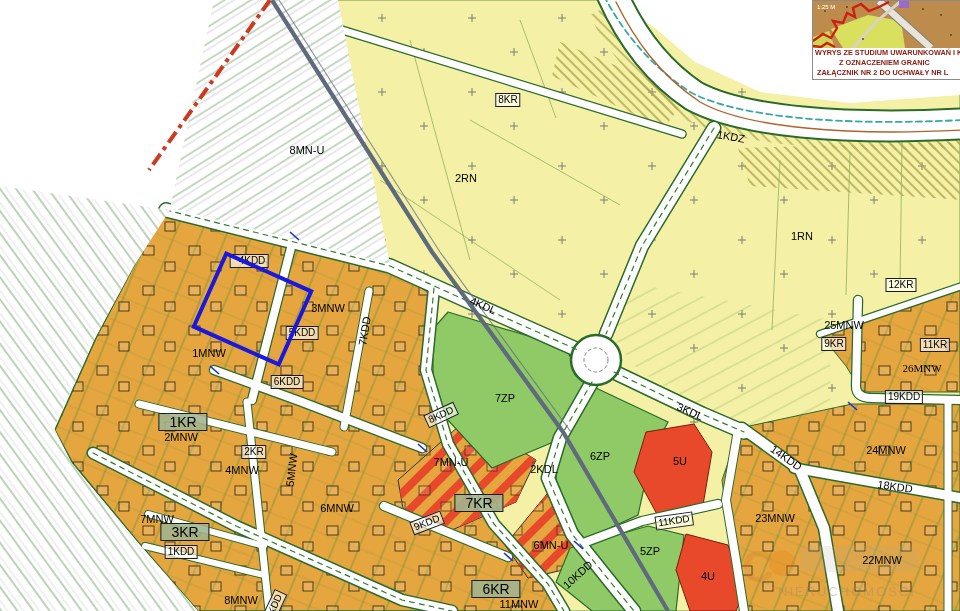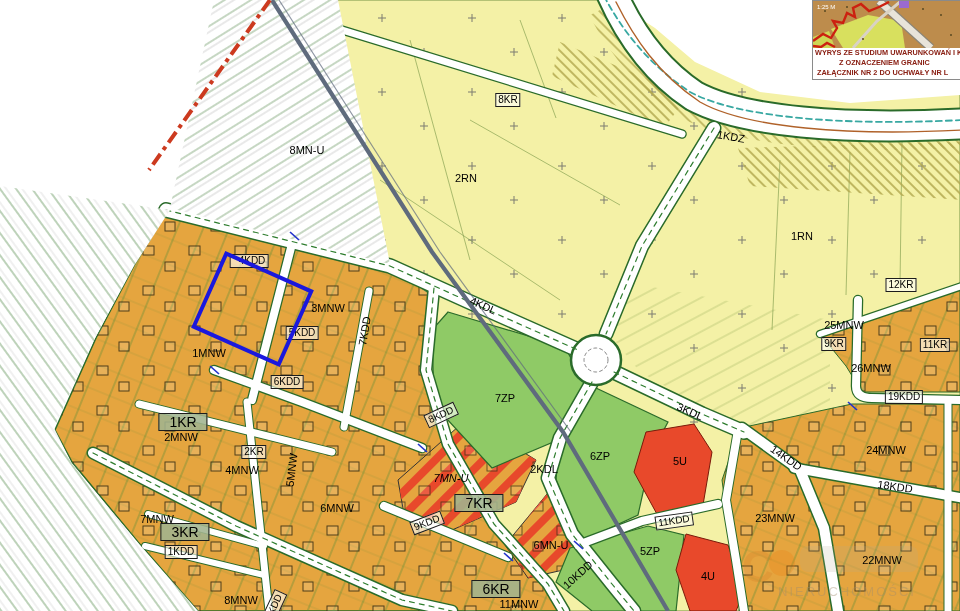--- a/index.html
+++ b/index.html
@@ -226,21 +226,21 @@
 <div id="labels">
     <div class="mlabel plain" style="left: 307px; top: 150px; --r: 0deg;">8MN-U</div>
     <div class="mlabel plain" style="left: 466px; top: 178px; --r: 0deg;">2RN</div>
     <div class="mlabel boxed" style="left: 508px; top: 100px; --r: 0deg;">8KR</div>
     <div class="mlabel plain" style="left: 731px; top: 137px; --r: 10deg;">1KDZ</div>
     <div class="mlabel plain" style="left: 802px; top: 236px; --r: 0deg;">1RN</div>
     <div class="mlabel boxed" style="left: 901px; top: 285px; --r: 0deg;">12KR</div>
     <div class="mlabel plain" style="left: 844px; top: 325px; --r: 0deg;">25MNW</div>
     <div class="mlabel boxed" style="left: 834px; top: 344px; --r: 0deg;">9KR</div>
     <div class="mlabel boxed" style="left: 935px; top: 345px; --r: 0deg;">11KR</div>
-    <div class="mlabel plain" style="left: 871px; top: 368px; --r: 0deg;">26MNW</div>
+    <div class="mlabel plain" style="left: 922px; top: 368px; font-family: Liberation Serif, serif; --r: 0deg;">26MNW</div>
     <div class="mlabel boxed" style="left: 904px; top: 397px; --r: 0deg;">19KDD</div>
     <div class="mlabel plain" style="left: 886px; top: 450px; --r: 0deg;">24MNW</div>
     <div class="mlabel plain" style="left: 895px; top: 487px; --r: 8deg;">18KDD</div>
     <div class="mlabel plain" style="left: 786px; top: 458px; --r: 35deg;">14KDD</div>
     <div class="mlabel plain" style="left: 882px; top: 560px; --r: 0deg;">22MNW</div>
     <div class="mlabel plain" style="left: 775px; top: 518px; --r: 0deg;">23MNW</div>
     <div class="mlabel boxed" style="left: 249px; top: 261px; padding-left: 8px; --r: 0deg;">4KDD</div>
     <div class="mlabel plain" style="left: 328px; top: 308px; --r: 0deg;">3MNW</div>
     <div class="mlabel boxed" style="left: 302px; top: 333px; --r: 0deg;">5KDD</div>
     <div class="mlabel plain" style="left: 209px; top: 353px; --r: 0deg;">1MNW</div>
@@ -252,21 +252,21 @@
     <div class="mlabel plain" style="left: 181px; top: 437px; --r: 0deg;">2MNW</div>
     <div class="mlabel boxedgreen" style="left: 183px; top: 422px; --r: 0deg;">1KR</div>
     <div class="mlabel boxed" style="left: 254px; top: 452px; --r: 0deg;">2KR</div>
     <div class="mlabel plain" style="left: 242px; top: 470px; --r: 0deg;">4MNW</div>
     <div class="mlabel plain" style="left: 292px; top: 470px; --r: -83deg;">5MNW</div>
     <div class="mlabel plain" style="left: 337px; top: 508px; --r: 0deg;">6MNW</div>
     <div class="mlabel plain" style="left: 157px; top: 519px; --r: 0deg;">7MNW</div>
     <div class="mlabel boxedgreen" style="left: 185px; top: 532px; --r: 0deg;">3KR</div>
     <div class="mlabel boxed" style="left: 181px; top: 552px; --r: 0deg;">1KDD</div>
     <div class="mlabel plain" style="left: 241px; top: 600px; --r: 0deg;">8MNW</div>
-    <div class="mlabel plain" style="left: 451px; top: 478px; font-style: italic; --r: 0deg;">7MN-U</div>
+    <div class="mlabel plain" style="left: 451px; top: 462px; --r: 0deg;">7MN-U</div>
     <div class="mlabel boxedgreen" style="left: 479px; top: 503px; --r: 0deg;">7KR</div>
     <div class="mlabel boxed" style="left: 427px; top: 523px; --r: -21deg;">9KDD</div>
     <div class="mlabel plain" style="left: 544px; top: 469px; --r: 0deg;">2KDL</div>
     <div class="mlabel plain" style="left: 551px; top: 545px; --r: 0deg;">6MN-U</div>
     <div class="mlabel plain" style="left: 578px; top: 575px; --r: -42deg;">10KDD</div>
     <div class="mlabel plain" style="left: 600px; top: 456px; --r: 0deg;">6ZP</div>
     <div class="mlabel plain" style="left: 670px; top: 461px; padding-left: 20px; --r: 0deg;">5U</div>
     <div class="mlabel plain" style="left: 690px; top: 412px; --r: 24deg;">3KDL</div>
     <div class="mlabel boxed" style="left: 674px; top: 521px; --r: -8deg;">11KDD</div>
     <div class="mlabel plain" style="left: 650px; top: 551px; --r: 0deg;">5ZP</div>

